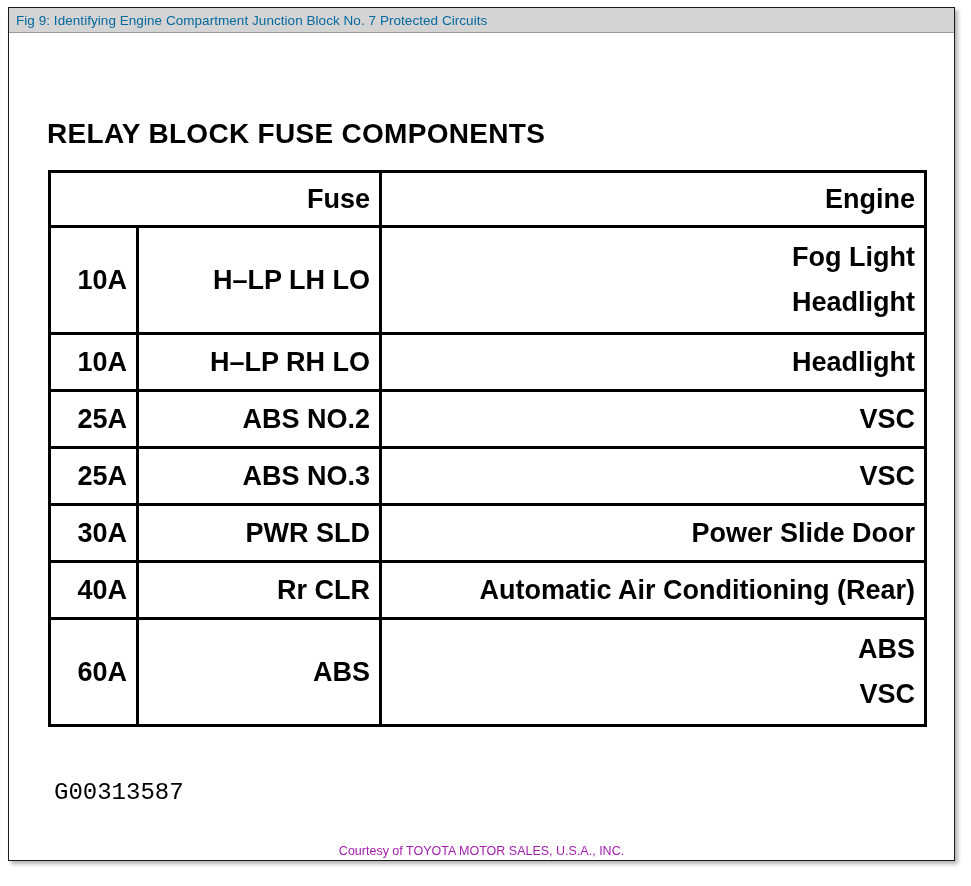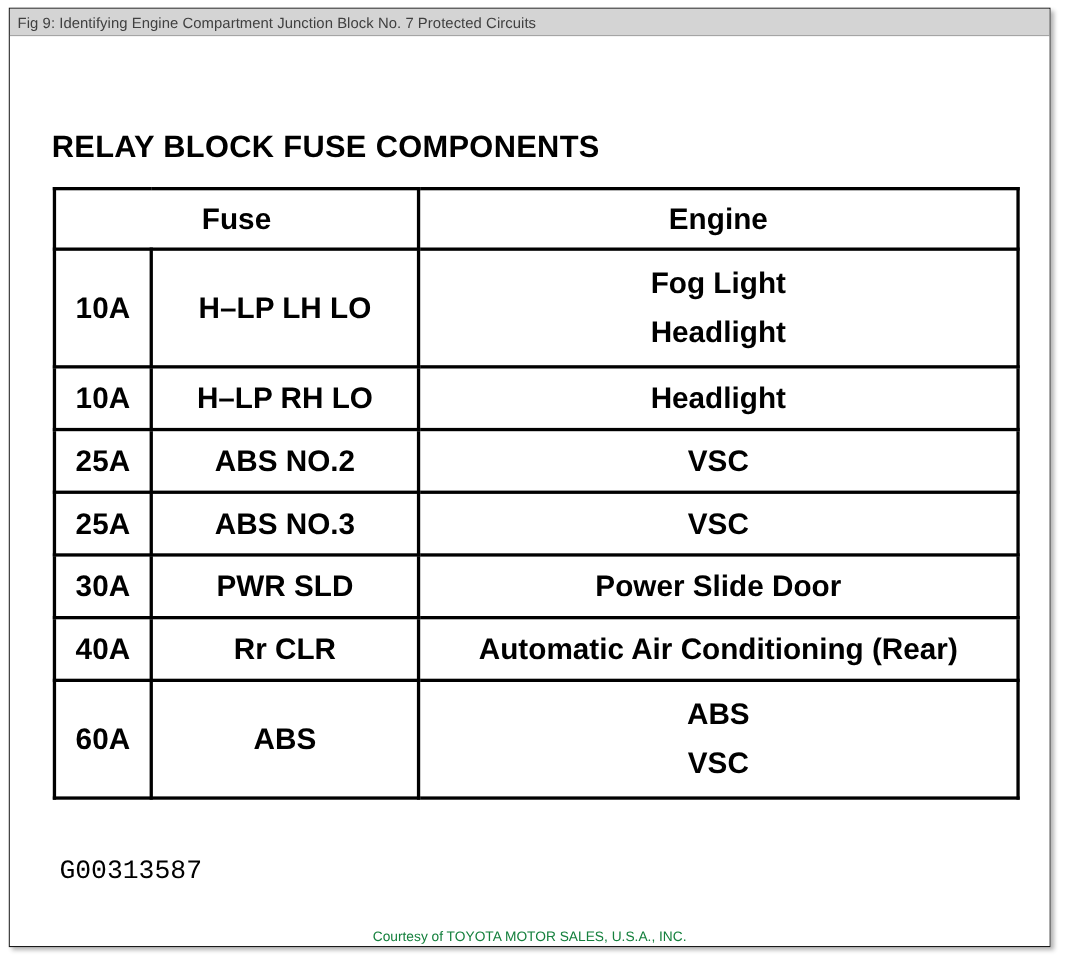--- a/index.html
+++ b/index.html
@@ -33,21 +33,21 @@
     height: 25px;
     background: #d4d4d4;
     border-bottom: 1px solid #9a9a9a;
     display: flex;
     align-items: center;
     padding-left: 7px;
     box-sizing: border-box;
   }
   #figure-title-text {
     font-size: 13.5px;
-    color: #404040;
+    color: #0369a1;
     font-family: "Liberation Sans", sans-serif;
     white-space: nowrap;
     letter-spacing: 0.05px;
   }
 
   
   #scan-body {
     position: relative;
     height: 827px;
     background: #ffffff;
@@ -72,21 +72,21 @@
     top: 137px;
     width: 876px;
     border-collapse: collapse;
     table-layout: fixed;
     background: #ffffff;
   }
   #fuse-table td, #fuse-table th {
     border: 3px solid #000000;
     padding: 0 9px;
     vertical-align: middle;
-    text-align: center;
+    text-align: right;
     font-family: "Liberation Sans", sans-serif;
     color: #000000;
     font-weight: bold;
     font-size: 27px;
     background: #ffffff;
   }
   .col-amp   { width: 88px; }
   .col-name  { width: 243px; }
   .col-sys   { width: 545px; }
 
@@ -124,21 +124,21 @@
     font-family: Liberation Mono, monospace;
   }
 
   #courtesy-note {
     position: absolute;
     left: 0;
     right: 0;
     top: 811px;
     text-align: center;
     font-size: 12.5px;
-    color: #15803d;
+    color: #a21caf;
     font-family: "Liberation Sans", sans-serif;
   }
 </style>
 </head>
 <body>
 
 <div id="figure-window">
 
   <div id="figure-titlebar">
     <span id="figure-title-text">Fig 9: Identifying Engine Compartment Junction Block No. 7 Protected Circuits</span>

